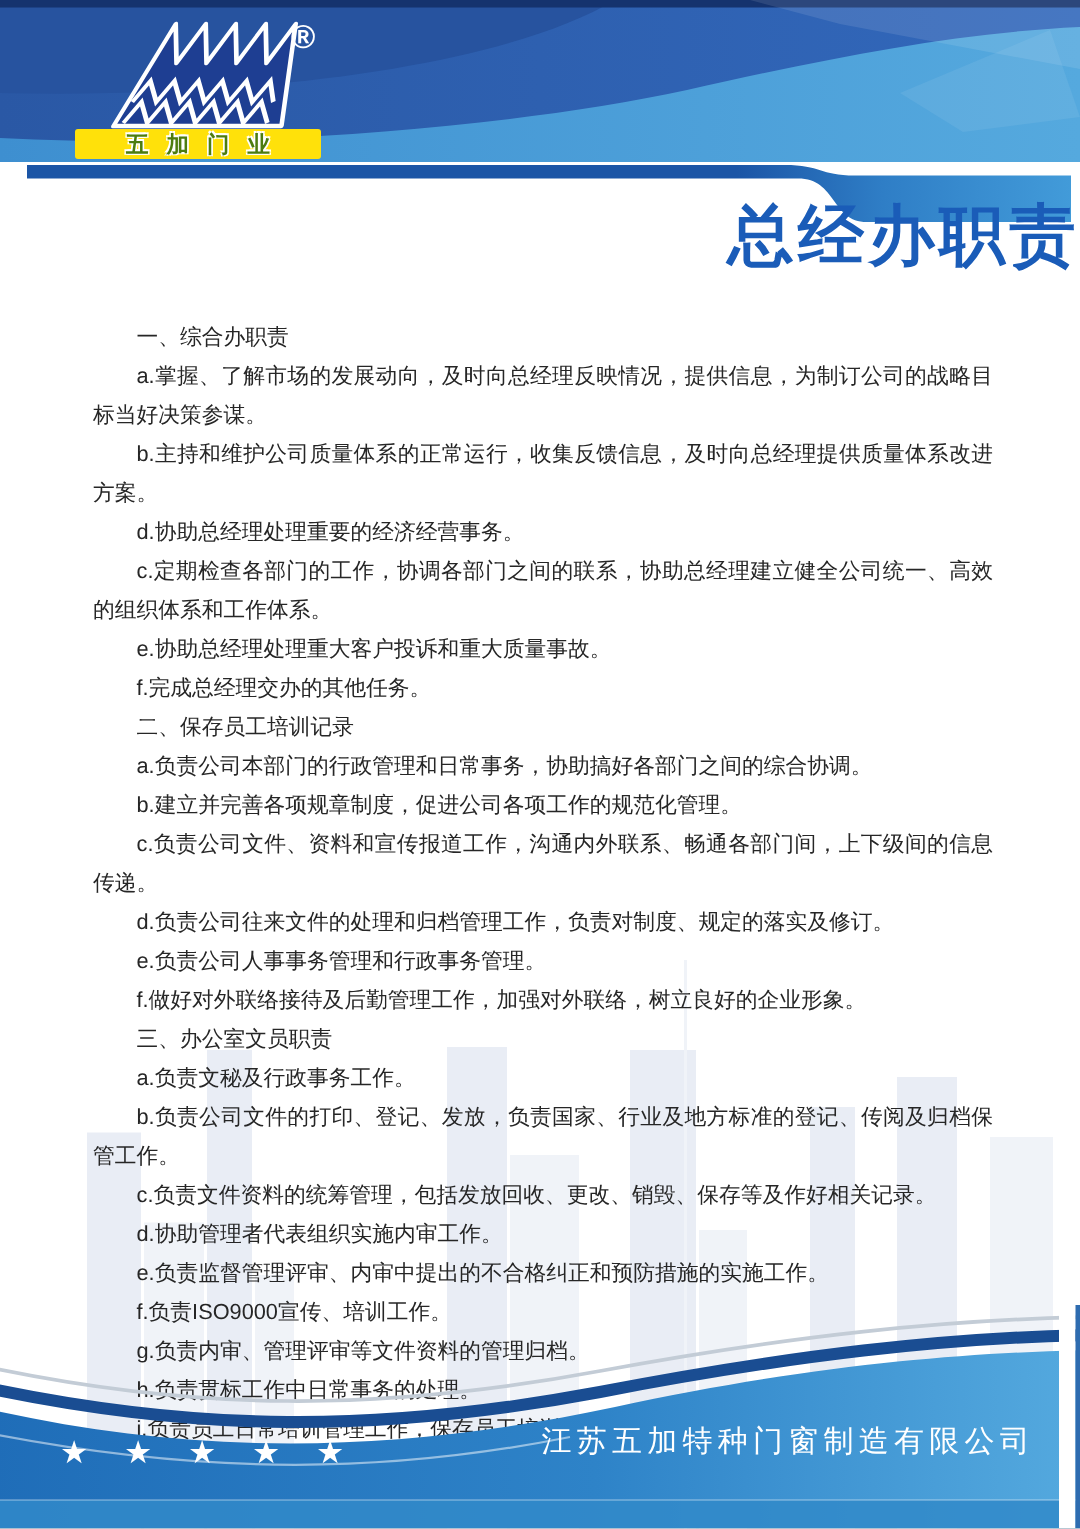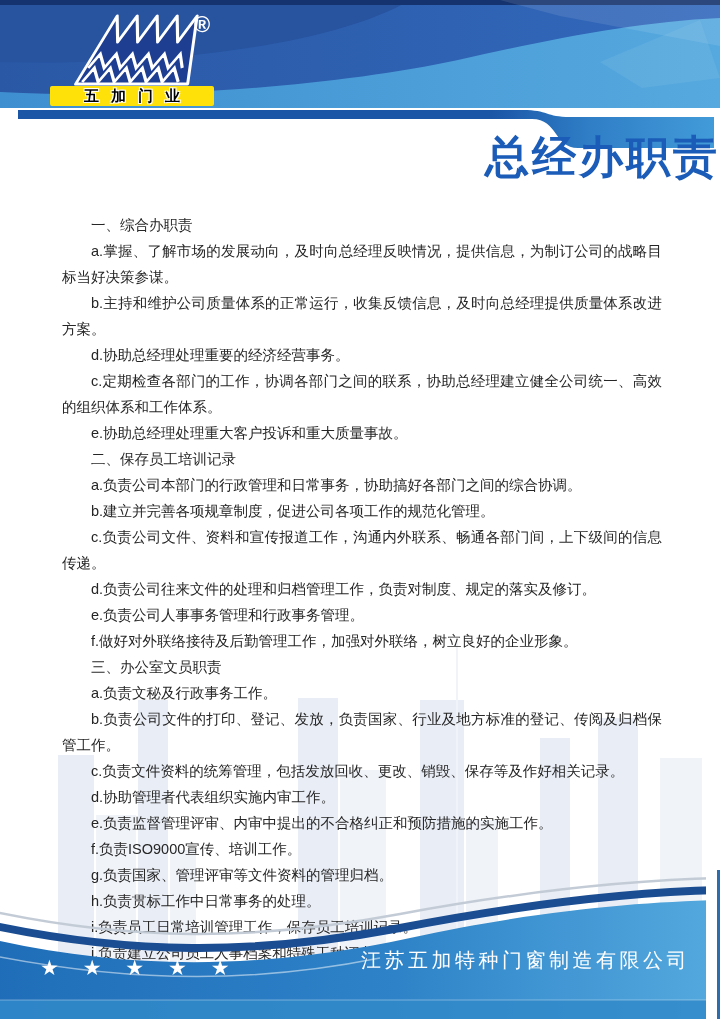--- a/index.html
+++ b/index.html
@@ -7,21 +7,21 @@
   .page{position:relative;width:720px;height:1019px;background:#fff;overflow:hidden;margin:0 auto;}
 
   
   .header{position:absolute;left:0;top:0;width:720px;height:108px;z-index:2;}
   .band-strip{position:absolute;left:18px;top:109px;width:696px;height:40px;z-index:2;}
 
   .logo-wrap{position:absolute;left:46px;top:6px;width:200px;height:104px;z-index:3;}
   .reg-mark{position:absolute;left:148px;top:6px;color:#fff;font-size:22px;font-weight:bold;}
   .brand-banner{position:absolute;left:4px;top:80px;width:164px;height:20px;background:#ffe10a;
       display:flex;align-items:center;justify-content:center;border-radius:2px;}
-  .brand-banner span{color:#000000;font-weight:bold;font-size:15px;letter-spacing:12px;padding-left:12px;
+  .brand-banner span{color:#4d7c0f;font-weight:bold;font-size:15px;letter-spacing:12px;padding-left:12px;
       text-shadow:0 0 1px #fff,1px 1px 0 #fff,-1px -1px 0 #fff,1px -1px 0 #fff,-1px 1px 0 #fff;}
 
   
   .title{position:absolute;left:0;top:128px;width:720px;text-align:right;z-index:3;
       color:#1a5cb8;font-size:44px;font-weight:bold;letter-spacing:3px;}
 
   
   .body-text{position:absolute;left:62px;top:212px;width:600px;z-index:4;}
   .body-text .para{margin:0;text-indent:2em;font-size:14.5px;line-height:26px;color:#262626;
       text-align:justify;}
@@ -104,35 +104,36 @@
 
   <div class="title">总经办职责</div>
 
   <div class="body-text">
       <p class="para">一、综合办职责</p>
       <p class="para">a.掌握、了解市场的发展动向，及时向总经理反映情况，提供信息，为制订公司的战略目标当好决策参谋。</p>
       <p class="para">b.主持和维护公司质量体系的正常运行，收集反馈信息，及时向总经理提供质量体系改进方案。</p>
       <p class="para">d.协助总经理处理重要的经济经营事务。</p>
       <p class="para">c.定期检查各部门的工作，协调各部门之间的联系，协助总经理建立健全公司统一、高效的组织体系和工作体系。</p>
       <p class="para">e.协助总经理处理重大客户投诉和重大质量事故。</p>
+      <p class="para">f.完成总经理交办的其他任务。</p>
       <p class="para">二、保存员工培训记录</p>
       <p class="para">a.负责公司本部门的行政管理和日常事务，协助搞好各部门之间的综合协调。</p>
       <p class="para">b.建立并完善各项规章制度，促进公司各项工作的规范化管理。</p>
       <p class="para">c.负责公司文件、资料和宣传报道工作，沟通内外联系、畅通各部门间，上下级间的信息传递。</p>
       <p class="para">d.负责公司往来文件的处理和归档管理工作，负责对制度、规定的落实及修订。</p>
       <p class="para">e.负责公司人事事务管理和行政事务管理。</p>
       <p class="para">f.做好对外联络接待及后勤管理工作，加强对外联络，树立良好的企业形象。</p>
       <p class="para">三、办公室文员职责</p>
       <p class="para">a.负责文秘及行政事务工作。</p>
       <p class="para">b.负责公司文件的打印、登记、发放，负责国家、行业及地方标准的登记、传阅及归档保管工作。</p>
       <p class="para">c.负责文件资料的统筹管理，包括发放回收、更改、销毁、保存等及作好相关记录。</p>
       <p class="para">d.协助管理者代表组织实施内审工作。</p>
       <p class="para">e.负责监督管理评审、内审中提出的不合格纠正和预防措施的实施工作。</p>
       <p class="para">f.负责ISO9000宣传、培训工作。</p>
-      <p class="para">g.负责国家、管理评审等文件资料的管理归档。</p>
+      <p class="para">g.负责内审、管理评审等文件资料的管理归档。</p>
       <p class="para">h.负责贯标工作中日常事务的处理。</p>
       <p class="para">i.负责员工日常培训管理工作，保存员工培训记录。</p>
       <p class="para">j.负责建立公司员工人事档案和特殊工种证书的管理。</p>
     </div>
 
   <svg class="footer" viewBox="0 0 720 149" preserveAspectRatio="none">
     <defs>
       <linearGradient id="fg" x1="0" y1="0" x2="1" y2="0">
         <stop offset="0" stop-color="#1f6db8"></stop>
           <stop offset="0.55" stop-color="#2e83c8"></stop>

